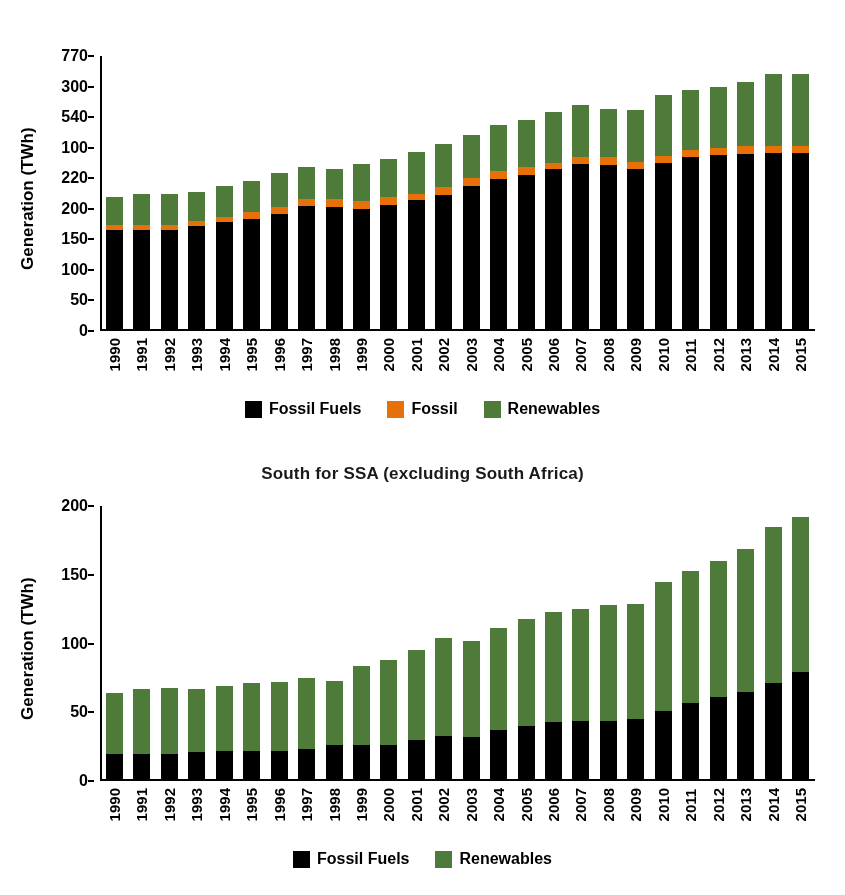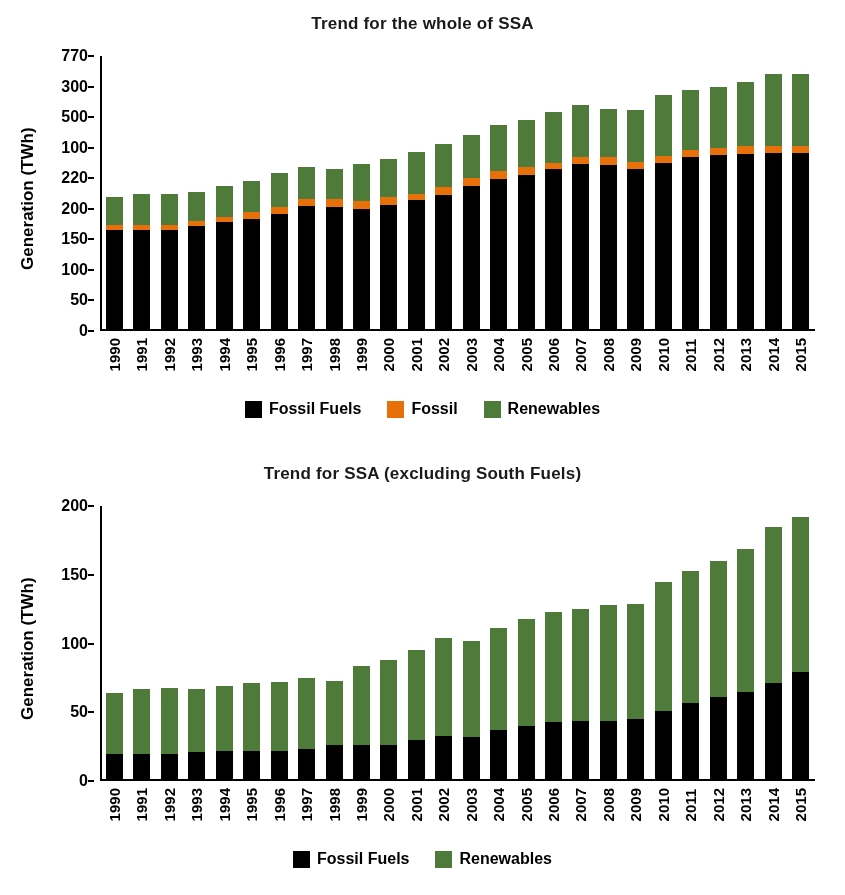--- a/index.html
+++ b/index.html
@@ -138,41 +138,40 @@
     font-weight: bold;
     color: #000;
   }
 </style>
 </head>
 <body>
 
 <div class="page">
 
   <div class="chart-block" id="chart-top">
-    <div class="chart-title">Trend for the whole of SSA</div>
 
     <div class="y-axis-title" id="ytitle-top" style="left:18px; top:270px;">Generation (TWh)</div>
 
     <div class="plot-area" id="plot-top" style="position:absolute; left:100px; top:56px; width:715px; height:275px;">
       <div class="y-ticks" id="yticks-top" style="left:-58px;">
           <div class="y-tick" style="top: 275px;">0</div>
           <div class="tick-mark" style="top: 274px; left: 46px;"></div>
           <div class="y-tick" style="top: 244.444px;">50</div>
           <div class="tick-mark" style="top: 243.444px; left: 46px;"></div>
           <div class="y-tick" style="top: 213.889px;">100</div>
           <div class="tick-mark" style="top: 212.889px; left: 46px;"></div>
           <div class="y-tick" style="top: 183.333px;">150</div>
           <div class="tick-mark" style="top: 182.333px; left: 46px;"></div>
           <div class="y-tick" style="top: 152.778px;">200</div>
           <div class="tick-mark" style="top: 151.778px; left: 46px;"></div>
           <div class="y-tick" style="top: 122.222px;">220</div>
           <div class="tick-mark" style="top: 121.222px; left: 46px;"></div>
           <div class="y-tick" style="top: 91.6667px;">100</div>
           <div class="tick-mark" style="top: 90.6667px; left: 46px;"></div>
-          <div class="y-tick" style="top: 61.1111px;">500</div>
+          <div class="y-tick" style="top: 61.1111px;">540</div>
           <div class="tick-mark" style="top: 60.1111px; left: 46px;"></div>
           <div class="y-tick" style="top: 30.5556px;">300</div>
           <div class="tick-mark" style="top: 29.5556px; left: 46px;"></div>
           <div class="y-tick" style="top: 0px;">770</div>
           <div class="tick-mark" style="top: -1px; left: 46px;"></div>
         </div>
       <div class="grid-box" style="left:0; top:0; right:0; bottom:0;"></div>
       <div class="bars" id="bars-top">
           <div class="bar-col" style="width: 17px;">
             <div class="seg" style="height: 27.5px; background: rgb(78, 123, 58);"></div>
@@ -346,21 +345,21 @@
           <span class="legend-label">Fossil</span>
         </div>
         <div class="legend-item">
           <span class="legend-swatch" style="background: rgb(78, 123, 58);"></span>
           <span class="legend-label">Renewables</span>
         </div>
       </div>
   </div>
 
   <div class="chart-block" id="chart-bottom">
-    <div class="chart-title">Trend for SSA (excluding South Fuels)</div>
+    <div class="chart-title">South for SSA (excluding South Africa)</div>
 
     <div class="y-axis-title" id="ytitle-bottom" style="left:18px; top:270px;">Generation (TWh)</div>
 
     <div class="plot-area" id="plot-bottom" style="position:absolute; left:100px; top:56px; width:715px; height:275px;">
       <div class="y-ticks" id="yticks-bottom" style="left:-58px;">
           <div class="y-tick" style="top: 275px;">0</div>
           <div class="tick-mark" style="top: 274px; left: 46px;"></div>
           <div class="y-tick" style="top: 206.25px;">50</div>
           <div class="tick-mark" style="top: 205.25px; left: 46px;"></div>
           <div class="y-tick" style="top: 137.5px;">100</div>

